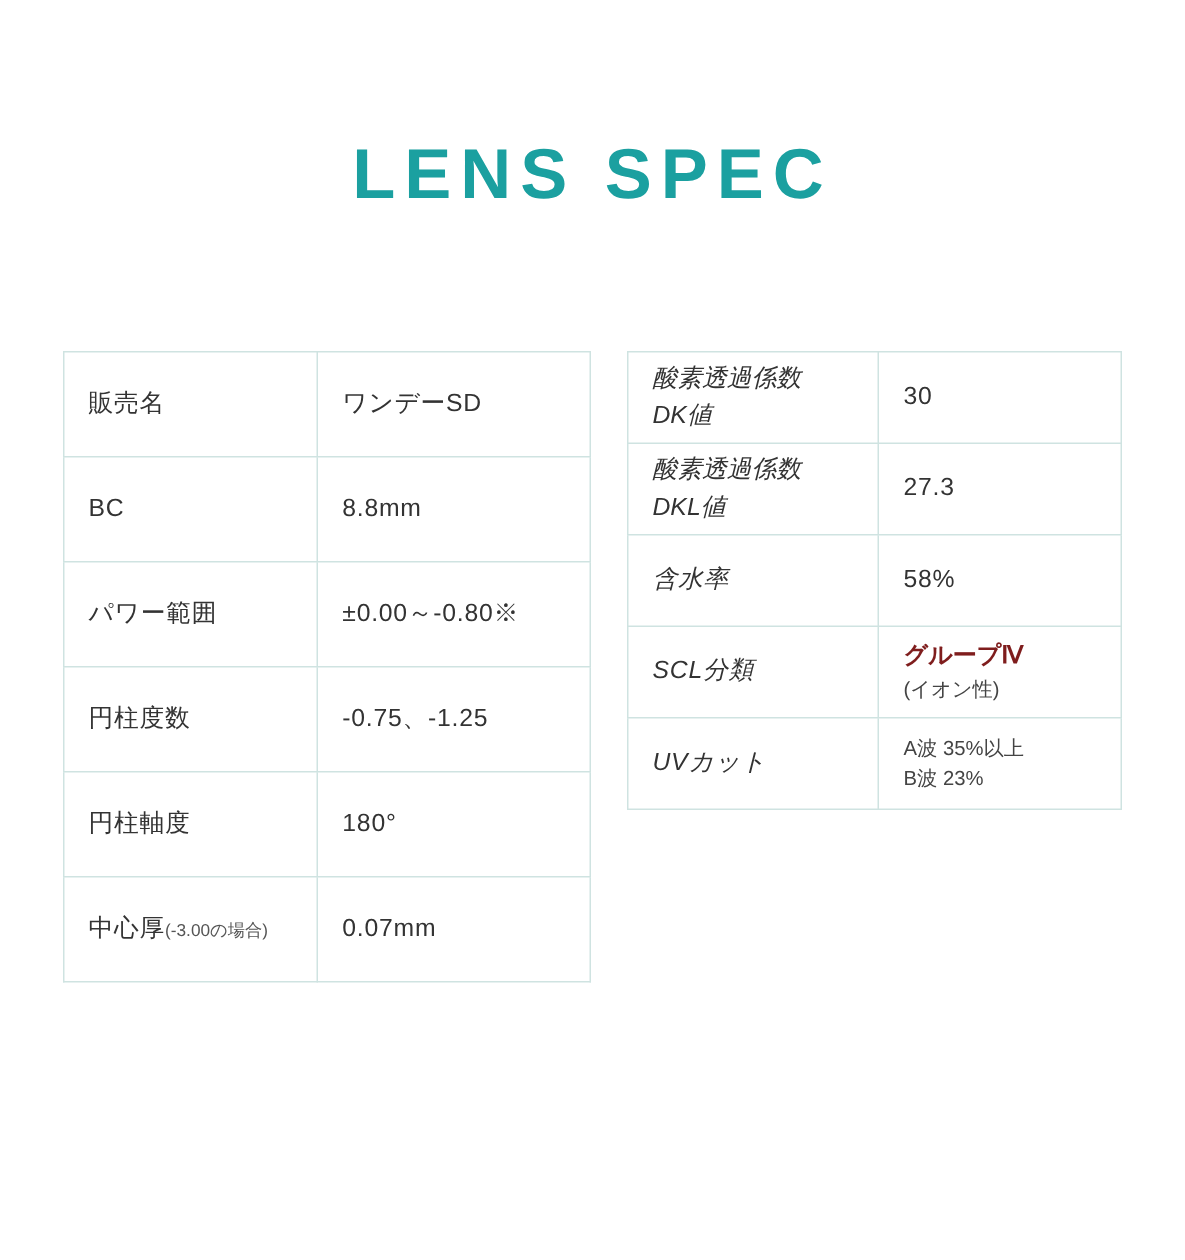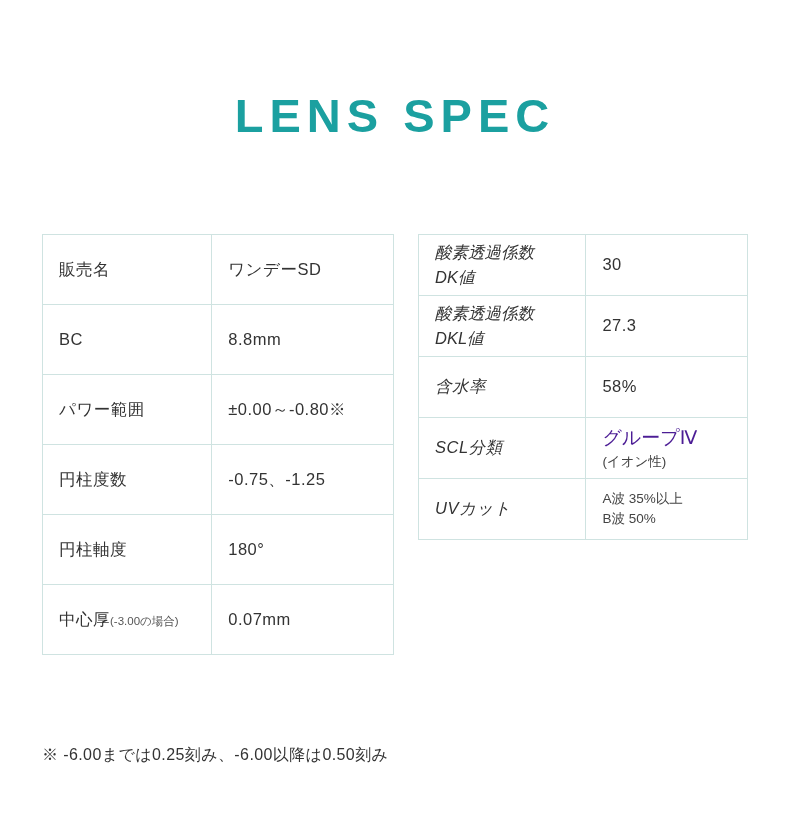--- a/index.html
+++ b/index.html
@@ -169,33 +169,32 @@
           <td class="k">
             <span>含水率</span>
           </td>
           <td class="v">58%</td>
         </tr>
         <tr>
           <td class="k">
             <span>SCL分類</span>
           </td>
           <td class="v">
-            <span class="sub-line" style="font-size:19px;color:#4c1d95;">グループⅣ</span>
+            <span class="sub-line" style="font-size:16px;color:#7f1d1d;font-weight:bold;">グループⅣ</span>
             <span class="sub-line">(イオン性)</span>
           </td>
         </tr>
         <tr>
           <td class="k">
             <span>UVカット</span>
           </td>
           <td class="v">
             <span class="sub-line">A波 35%以上</span>
-            <span class="sub-line">B波 50%</span>
+            <span class="sub-line">B波 23%</span>
           </td>
         </tr>
       </tbody>
     </table>
 
   </div>
 
-  <div class="footnote">※ -6.00までは0.25刻み、-6.00以降は0.50刻み</div>
 
 </div>
 
 </body></html>

